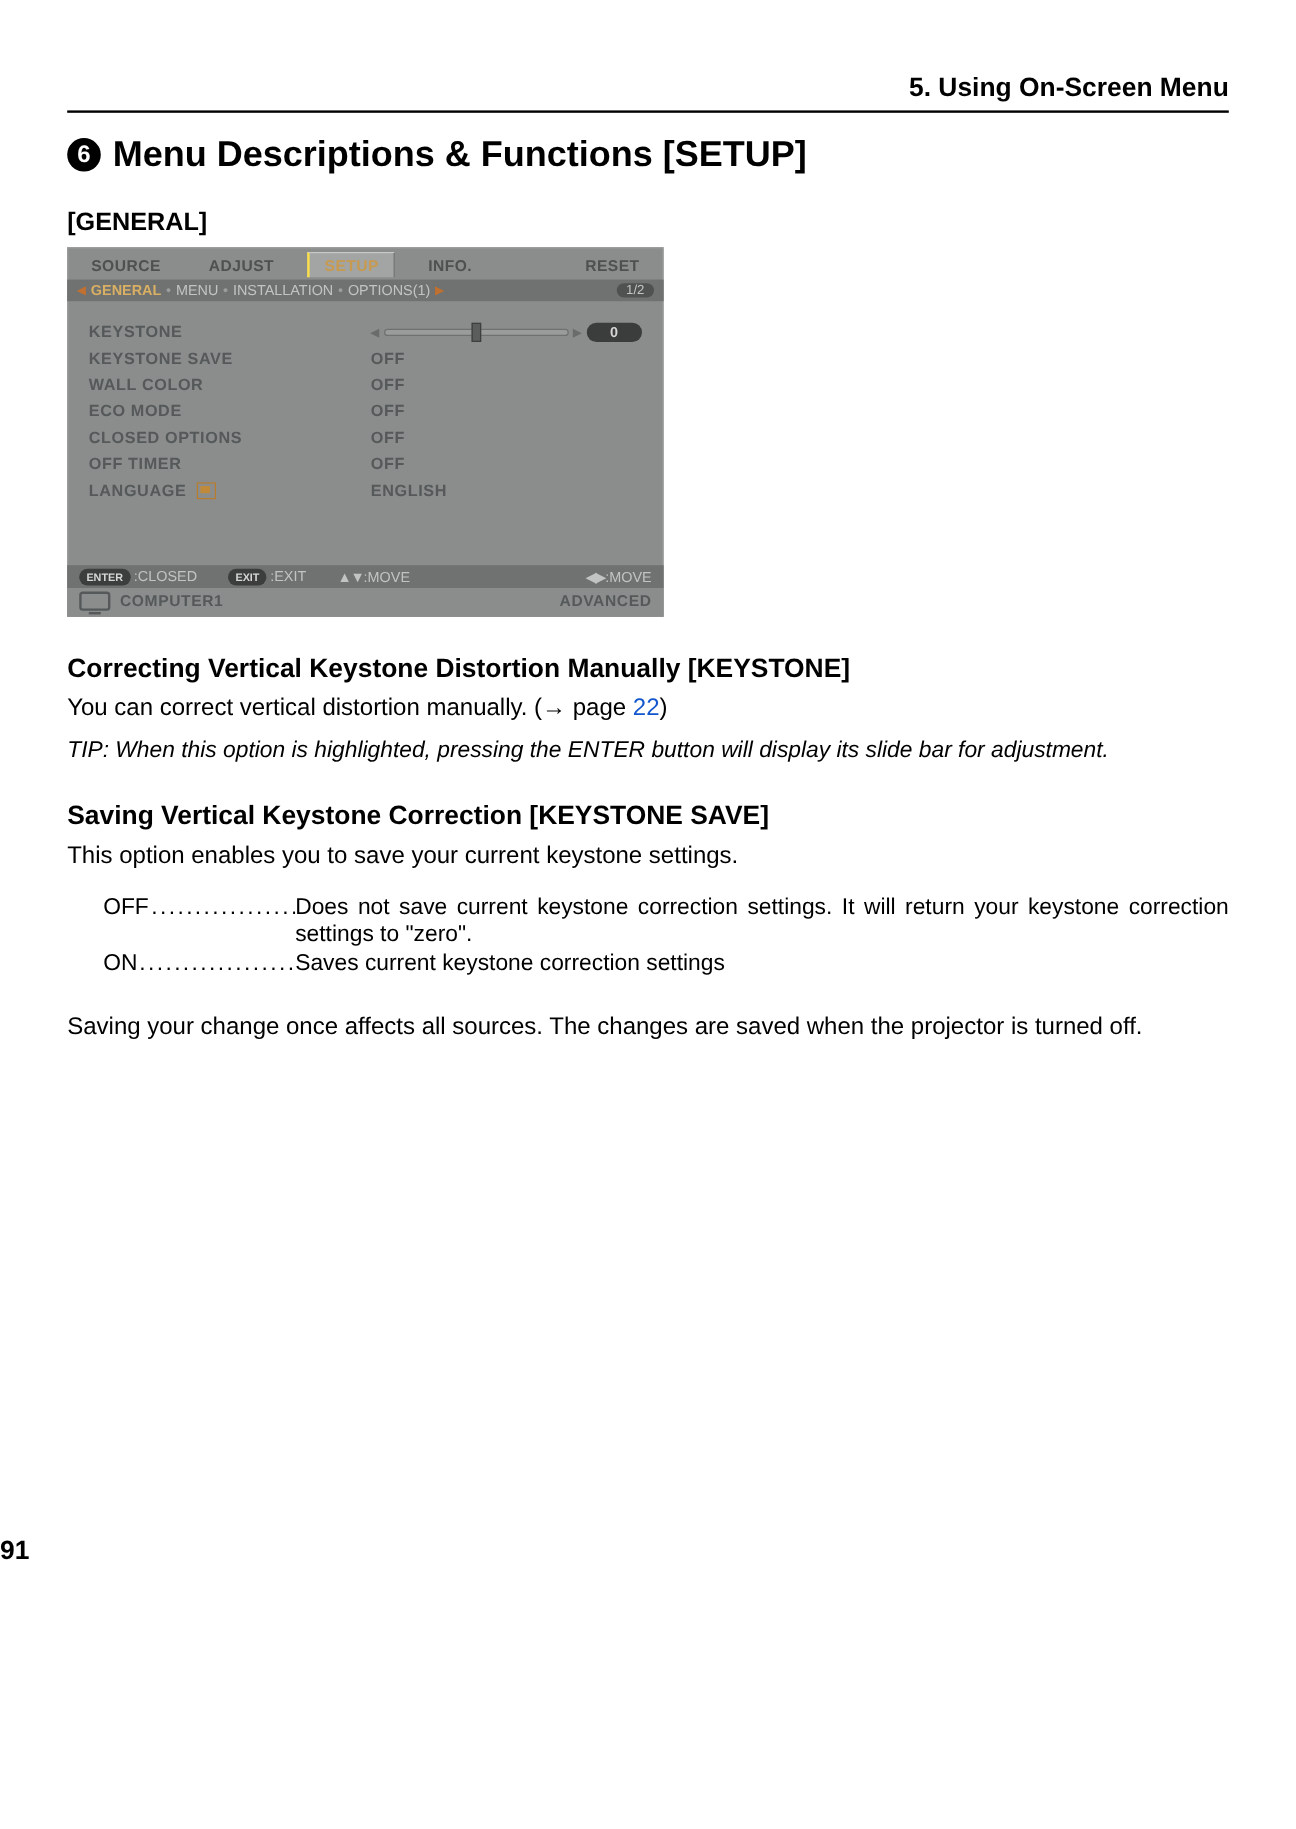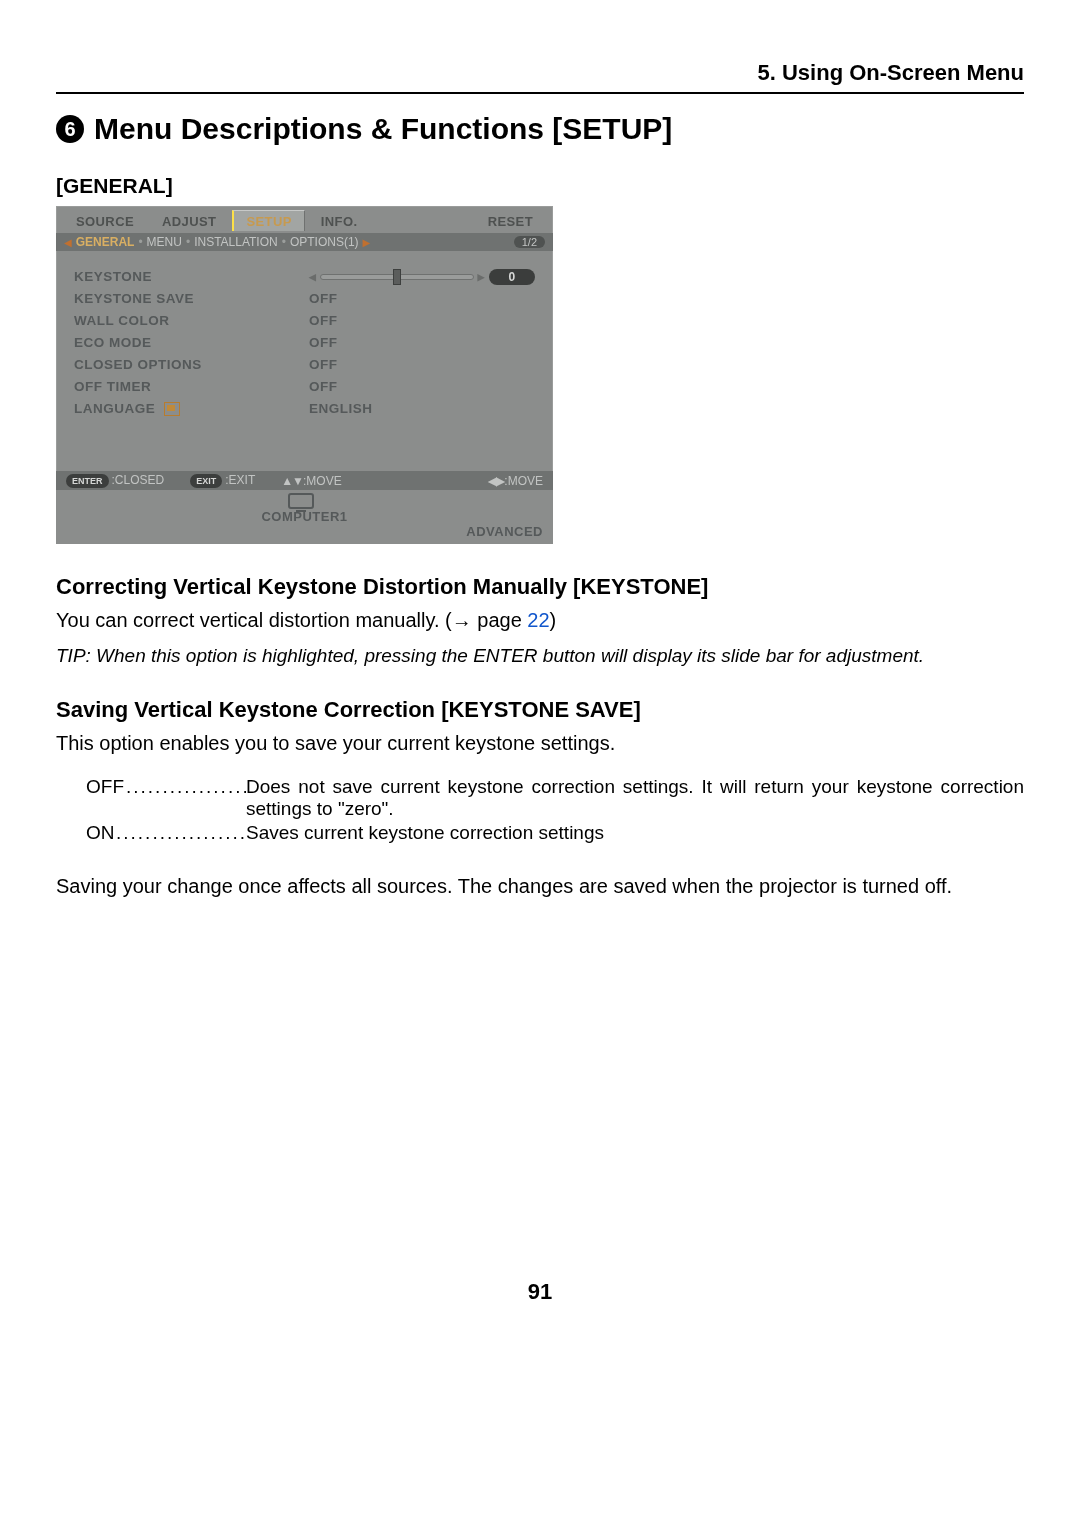--- a/index.html
+++ b/index.html
@@ -59,21 +59,21 @@
     font-family: Arial, sans-serif;
     font-size: 14px;
     color: #4e5150;
     margin: 6px 0 30px 0;
     box-shadow: inset 0 0 0 1px #9a9c9b;
   }
   .osd-topbar {
     display: flex;
     align-items: center;
     padding: 4px 8px 2px 8px;
-    gap: 4px;
+    gap: 16px;
   }
   .osd-tab {
     padding: 3px 12px 2px 12px;
     font-weight: bold;
     letter-spacing: 0.4px;
     color: #4e5150;
     font-size: 13px;
   }
   .osd-tab.active {
     background: #a2a5a3;
@@ -204,26 +204,25 @@
     font-weight:bold;
     margin-right:3px;
     line-height:14px;
   }
   .osd-hintbar .grp { margin-right: 26px; white-space:nowrap;}
   .osd-hintbar .arrows{ letter-spacing:-1px; }
   .osd-statusbar {
     background:#8b8d8c;
     padding:3px 10px 5px 10px;
     display:flex;
-    align-items:center;
+    align-items:flex-start;
     color:#55595a;
     font-size:13px;
     font-weight:bold;
     letter-spacing:0.5px;
-    flex-direction:column;
   }
   .src-icon{
     display:inline-block;
     width:22px;height:12px;
     border:2px solid #55595a;
     border-radius:3px;
     margin-right:8px;
     position:relative;
   }
   .src-icon::after{
@@ -276,21 +275,21 @@
     background:#fff;
     position:relative;
     z-index:1;
     padding-right:2px;
   }
   .def-desc { flex:1; text-align:justify; }
   .page-num {
     position:absolute;
     bottom:34px;
     left:0; right:0;
-    text-align:center;
+    text-align:left;
     font-weight:bold;
     font-size:22px;
   }
 </style>
 </head>
 <body>
 
 <div class="page">
   <div class="chapter-header">5. Using On-Screen Menu</div>
 

